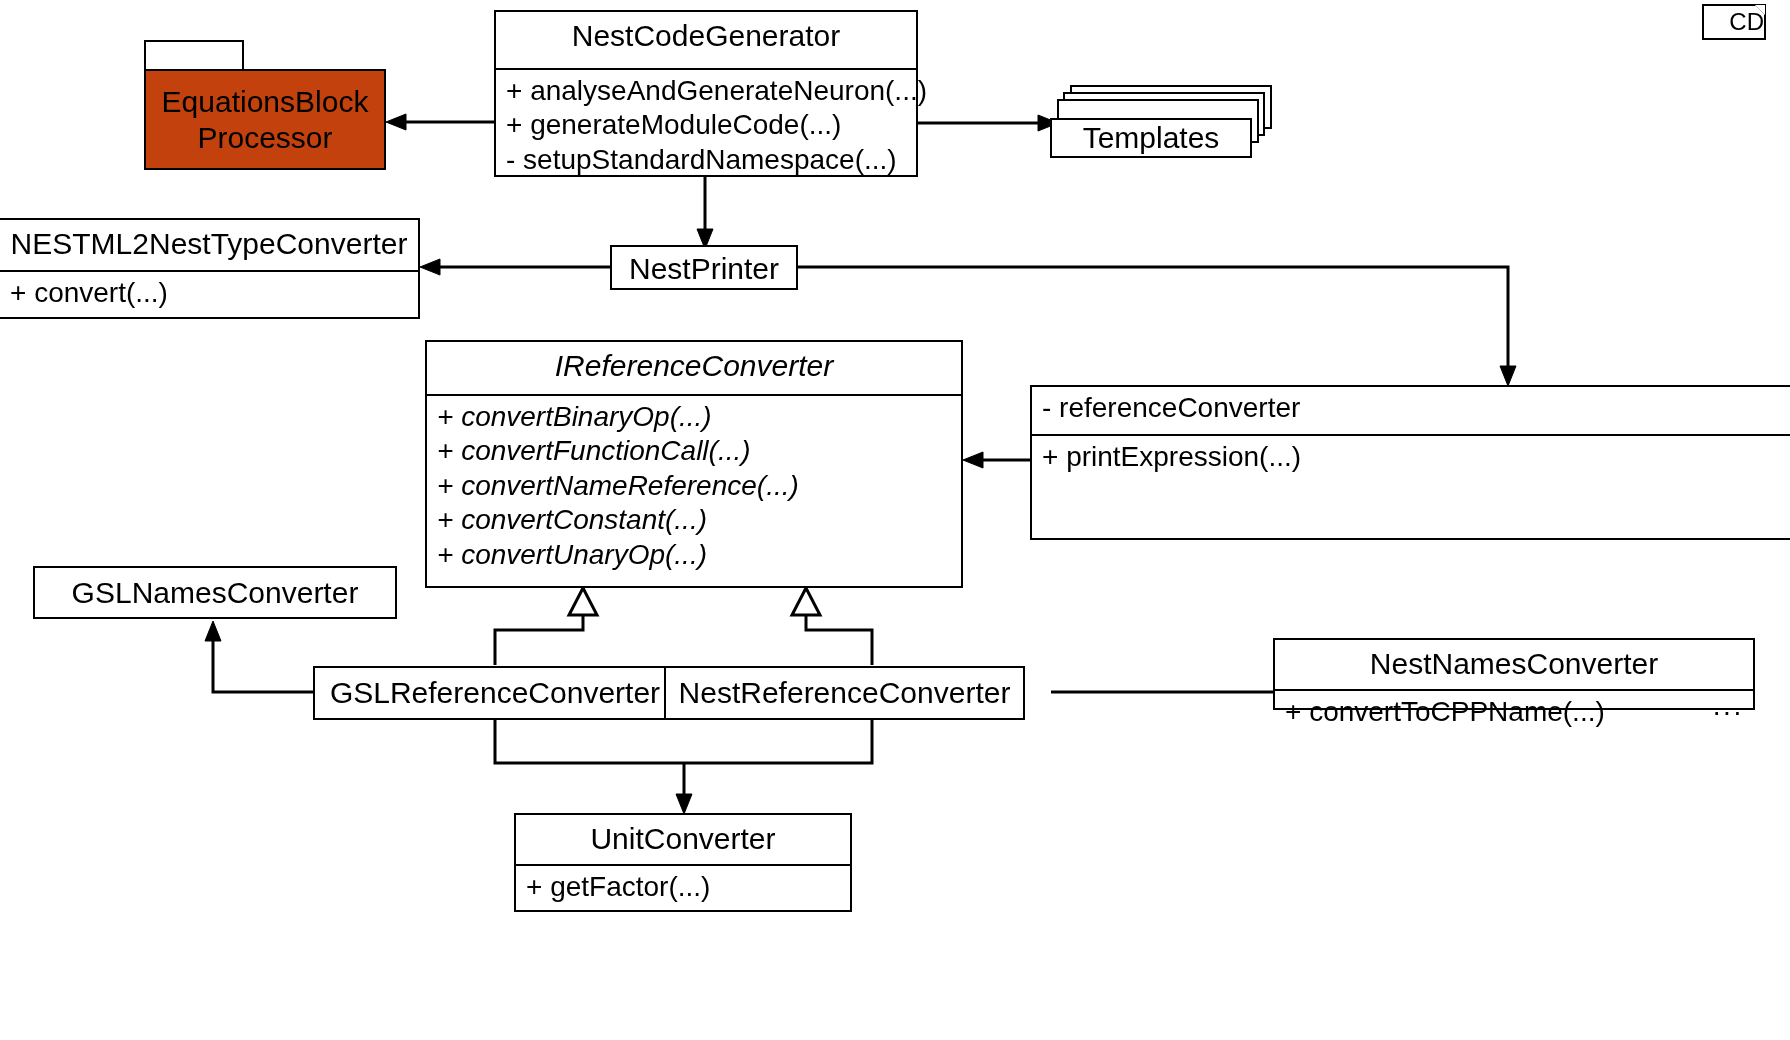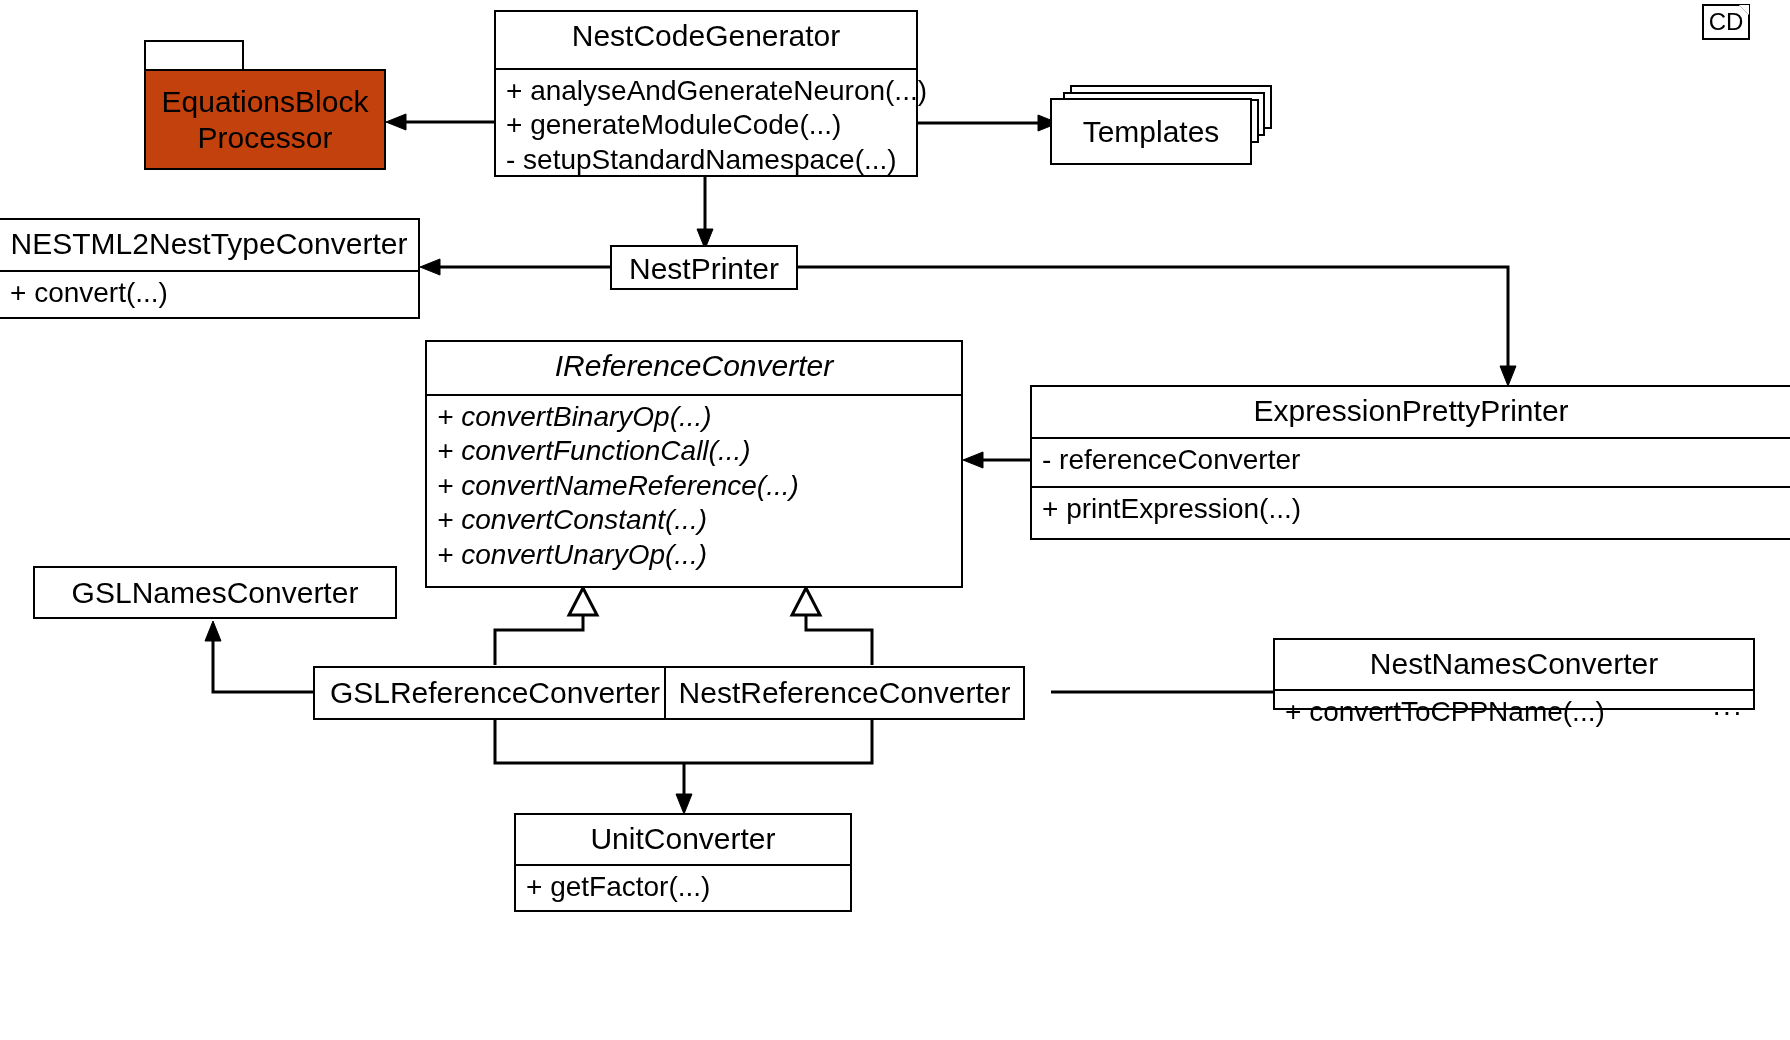--- a/index.html
+++ b/index.html
@@ -220,21 +220,21 @@
       <polygon class="solid" points="1327,659 1319,679 1335,679"></polygon>
     </g>
 
     <g>
       <polyline points="495,720 495,763 872,763 872,720"></polyline>
       <line x1="684" y1="763" x2="684" y2="800"></line>
       <polygon class="solid" points="684,814 676,794 692,794"></polygon>
     </g>
   </svg>
 
-  <div class="cd-badge" style="left:1702px; top:4px; width:48px; height:36px;">
+  <div class="cd-badge" style="left:1702px; top:4px; width:64px; height:36px;justify-content:flex-end;">
     <span class="fold"></span>
     <span class="fold-inner"></span>
     <span>CD</span>
   </div>
 
   <div class="uml-package" style="left:144px; top:40px; width:242px; height:130px;">
     <div class="pkg-tab" style="width:100px; height:31px;"></div>
     <div class="pkg-body" style="left:0; top:29px; width:242px; height:101px;">
       <span>EquationsBlock
 Processor</span>
@@ -247,21 +247,21 @@
       <div class="uml-member">+ analyseAndGenerateNeuron(...)</div>
       <div class="uml-member">+ generateModuleCode(...)</div>
       <div class="uml-member">- setupStandardNamespace(...)</div>
     </div>
   </div>
 
   <div class="uml-stack" style="left:1050px; top:85px; width:222px; height:76px;">
     <div class="stack-sheet" style="left:20px; top:0; width:202px; height:44px;"></div>
     <div class="stack-sheet" style="left:13px; top:7px; width:202px; height:44px;"></div>
     <div class="stack-sheet" style="left:7px; top:14px; width:202px; height:44px;"></div>
-    <div class="stack-front" style="left:0; top:13px; width:202px; height:67px;text-align:right;">
+    <div class="stack-front" style="left:0; top:33px; width:202px; height:40px;text-align:right;">
       <span>Templates</span>
     </div>
   </div>
 
   <div class="uml-class" style="left:-2px; top:218px; width:422px; height:101px;">
     <div class="uml-name has-members" style="height:52px;">NESTML2NestTypeConverter</div>
     <div class="uml-members">
       <div class="uml-member">+ convert(...)</div>
     </div>
   </div>
@@ -275,21 +275,20 @@
     <div class="uml-members">
       <div class="uml-member italic">+ convertBinaryOp(...)</div>
       <div class="uml-member italic">+ convertFunctionCall(...)</div>
       <div class="uml-member italic">+ convertNameReference(...)</div>
       <div class="uml-member italic">+ convertConstant(...)</div>
       <div class="uml-member italic">+ convertUnaryOp(...)</div>
     </div>
   </div>
 
   <div class="uml-class" style="left:1030px; top:385px; width:762px; height:155px;">
-    <div class="uml-name has-members" style="height:52px;">ExpressionPrettyPrinter</div>
     <div class="uml-members" style="border-bottom:2px solid #000; height:49px;">
       <div class="uml-member">- referenceConverter</div>
     </div>
     <div class="uml-members">
       <div class="uml-member">+ printExpression(...)</div>
     </div>
   </div>
 
   <div class="uml-class" style="left:1273px; top:638px; width:482px; height:72px;">
     <div class="uml-name has-members" style="height:51px;">NestNamesConverter</div>

